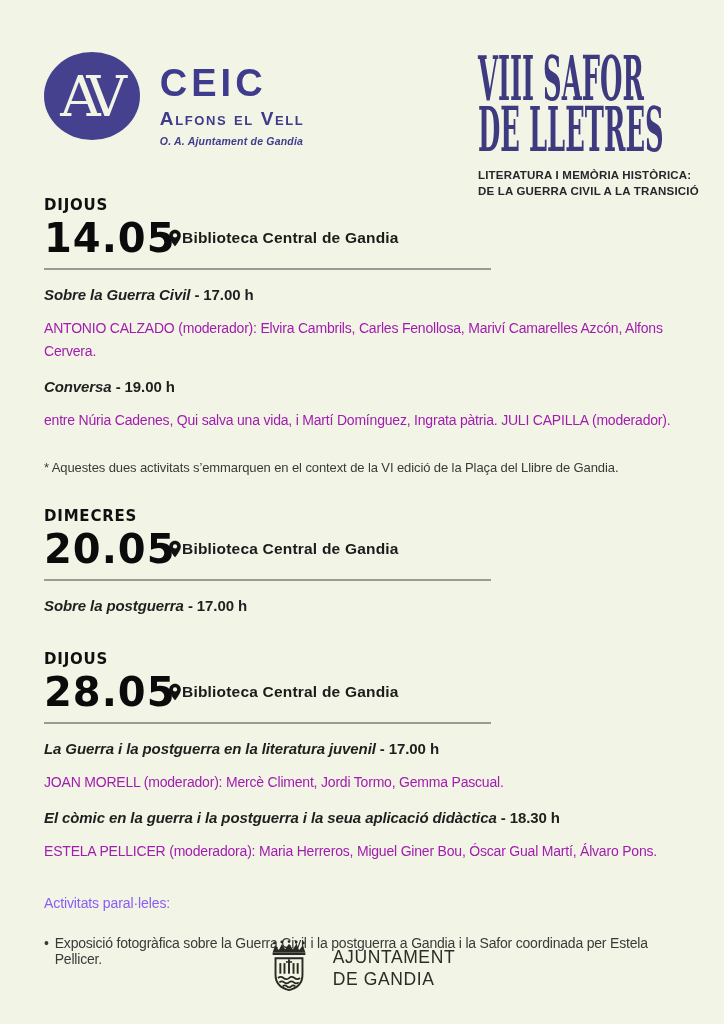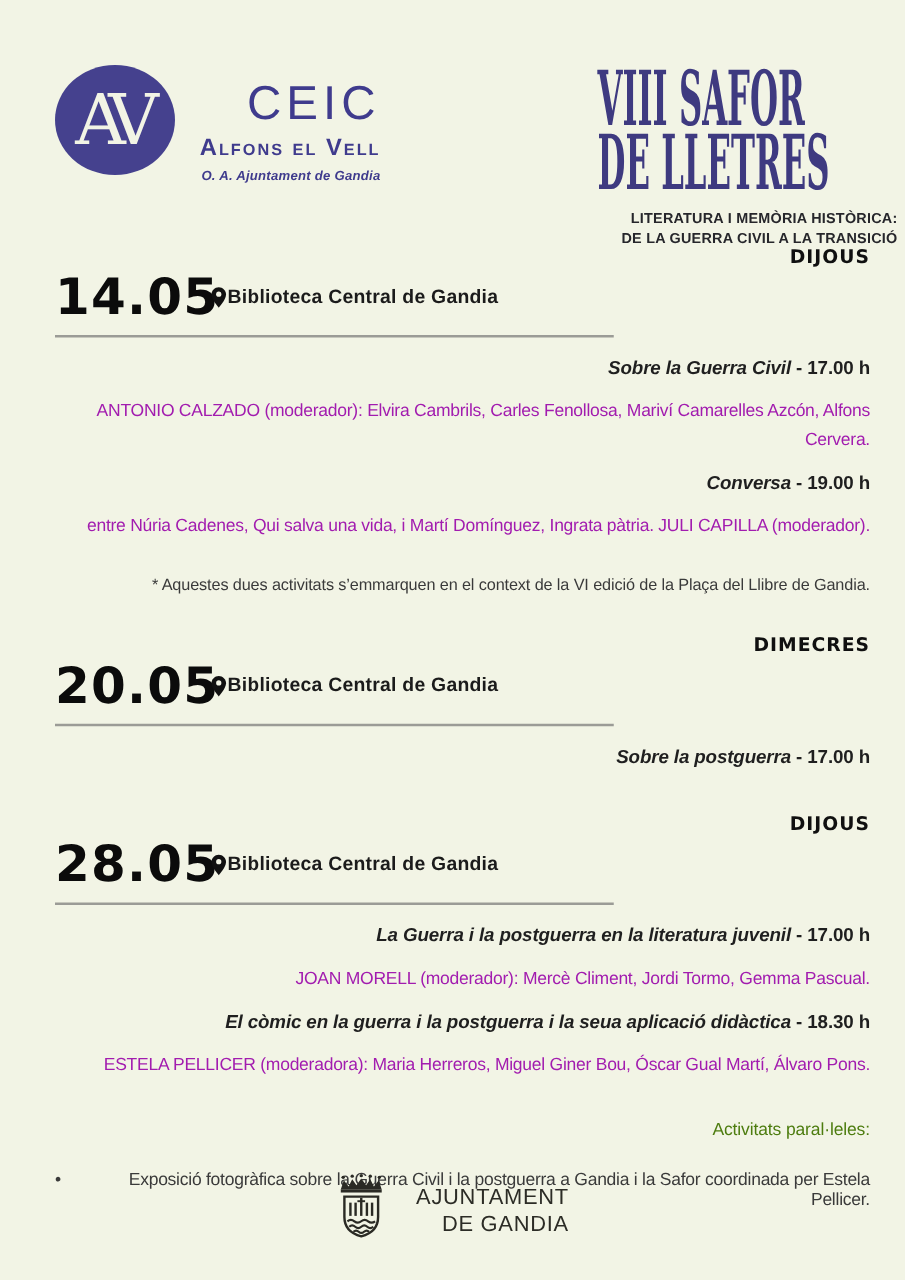--- a/index.html
+++ b/index.html
@@ -1,32 +1,31 @@
 <!DOCTYPE html>
 <html><head>
 <meta charset="utf-8">
 <style>
   html,body{margin:0;padding:0;background:#d8d8d8;}
   .page{
     width:724px;height:1024px;position:relative;overflow:hidden;
     background:#f2f4e5;
     font-family:"Liberation Sans",sans-serif;
     margin:0 auto;
-    text-align:right;
   }
   
   .ceic-logo{position:absolute;left:44px;top:52px;display:flex;gap:20px;align-items:flex-start;}
   .av-circle{
     width:88px;height:88px;border-radius:50%;background:#45418e;
     display:flex;align-items:center;justify-content:center;
     color:#f2f4e5;font-family:"DejaVu Serif",serif;font-size:56px;
     letter-spacing:-0.20em;padding-right:0.14em;
   }
   .ceic-text{padding-top:12px;color:#3f3b8d;}
-  .ceic-name{font-size:38px;line-height:1;letter-spacing:4px;font-weight:400;margin-left:21px;}
+  .ceic-name{font-size:38px;line-height:1;letter-spacing:4px;font-weight:700;}
   .ceic-subname{font-variant:small-caps;font-weight:bold;font-size:19px;letter-spacing:1.6px;margin-top:6px;}
   .ceic-tagline{font-style:italic;font-weight:bold;font-size:10.5px;margin-top:5px;letter-spacing:0.2px;}
   
   .title-block{position:absolute;left:478px;top:50px;width:240px;}
   .t-line{height:51px;}
   .t-line>span{
     display:inline-block;white-space:nowrap;
     font-family:"DejaVu Serif",serif;font-weight:bold;
     font-size:46px;line-height:44px;color:#3e3a80;
     transform:scale(0.56,1.32);transform-origin:0 0;
@@ -41,21 +40,21 @@
   .pin{display:flex;align-items:center;}
   .loc-text{font-weight:bold;font-size:15.5px;color:#1b1b1b;letter-spacing:0.2px;}
   .rule{border-top:2px solid #9b9b96;width:447px;margin-top:8px;}
   .ev-title{margin:16px 0 0;font-size:15px;font-weight:bold;color:#1f1f1f;letter-spacing:-0.1px;}
   .ev-title .it{font-style:italic;}
   .ev-line{margin:14px 0 0;font-size:14px;line-height:22.5px;color:#a21caf;letter-spacing:-0.2px;}
   .footnote{margin:28px 0 0;font-size:13px;color:#3a3a3a;letter-spacing:-0.1px;}
   #s2{margin-top:32px;}
   #s3{margin-top:36px;}
   .parallel{margin-top:32px;}
-  .par-heading{margin:0;font-size:14px;color:#4d7c0f;letter-spacing:-0.1px;}
+  .par-heading{margin:0;font-size:14px;color:#8b5cf6;letter-spacing:-0.1px;}
   .par-item{margin:24px 0 0;font-size:14px;color:#3a3a3a;letter-spacing:-0.2px;display:flex;gap:6px;align-items:baseline;}
   
   footer{position:absolute;left:0;right:0;bottom:28px;display:flex;justify-content:center;align-items:center;gap:24px;}
   .org{font-size:17.5px;letter-spacing:0.6px;color:#2c2c26;line-height:22px;}
 </style>
 </head>
 <body>
 
 <div class="page">
 

